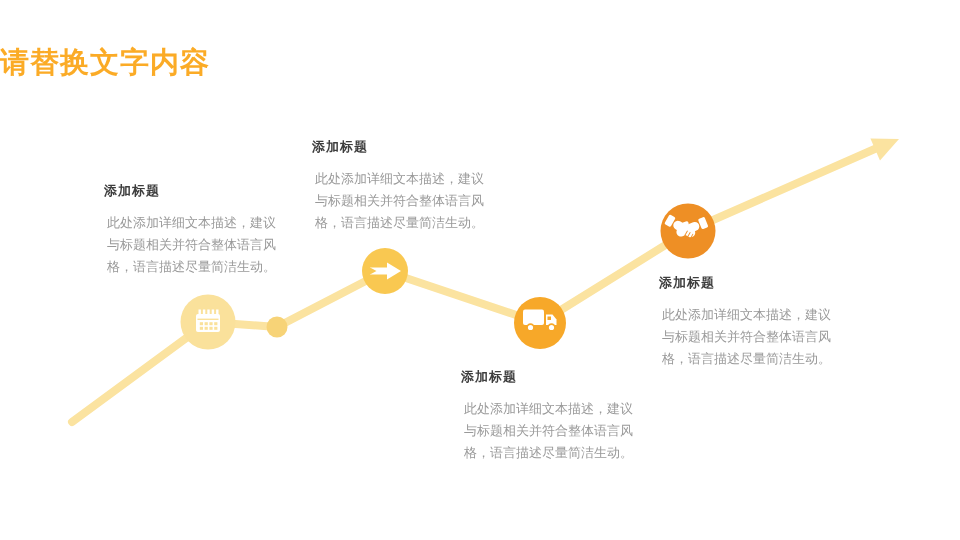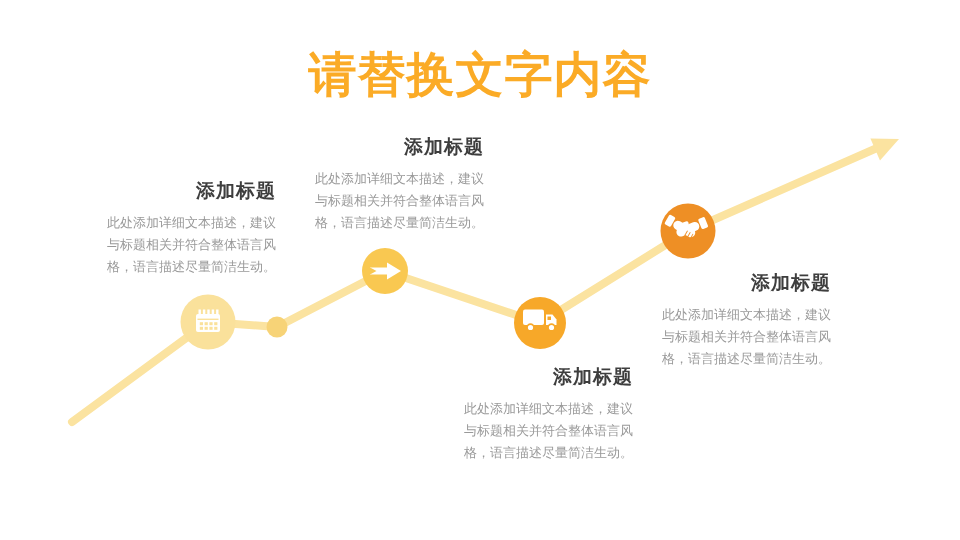--- a/index.html
+++ b/index.html
@@ -15,32 +15,31 @@
     --c-icon-glyph:#FFFFFF;
   }
   html,body{margin:0;padding:0;}
   body{
     width:960px;height:540px;position:relative;overflow:hidden;
     background:#ffffff;
     font-family:"Liberation Sans","DejaVu Sans",sans-serif;
   }
   .slide-title{
     position:absolute;left:0;right:0;top:20px;
-    text-align:center;
-    font-size:48px;line-height:46px;font-weight:bold;
+    font-size:29px;line-height:46px;font-weight:bold;
     letter-spacing:1px;
     color:var(--c-title-text);
   }
   .timeline-svg{position:absolute;left:0;top:0;width:960px;height:540px;}
   .text-block{position:absolute;width:172px;}
   .text-block h3{
     margin:0 0 11px 0;
-    font-size:19px;line-height:20px;font-weight:600;
+    font-size:13px;line-height:20px;font-weight:600;
     letter-spacing:1px;
-    text-align:right;
+    text-align:left;
     color:var(--c-heading-text);
   }
   .text-block p{
     margin:0;
     font-size:13px;line-height:22px;
     color:var(--c-body-text);
     text-align:right;
   }
   .block-1{left:104px;top:181px;}
   .block-2{left:312px;top:137px;}

